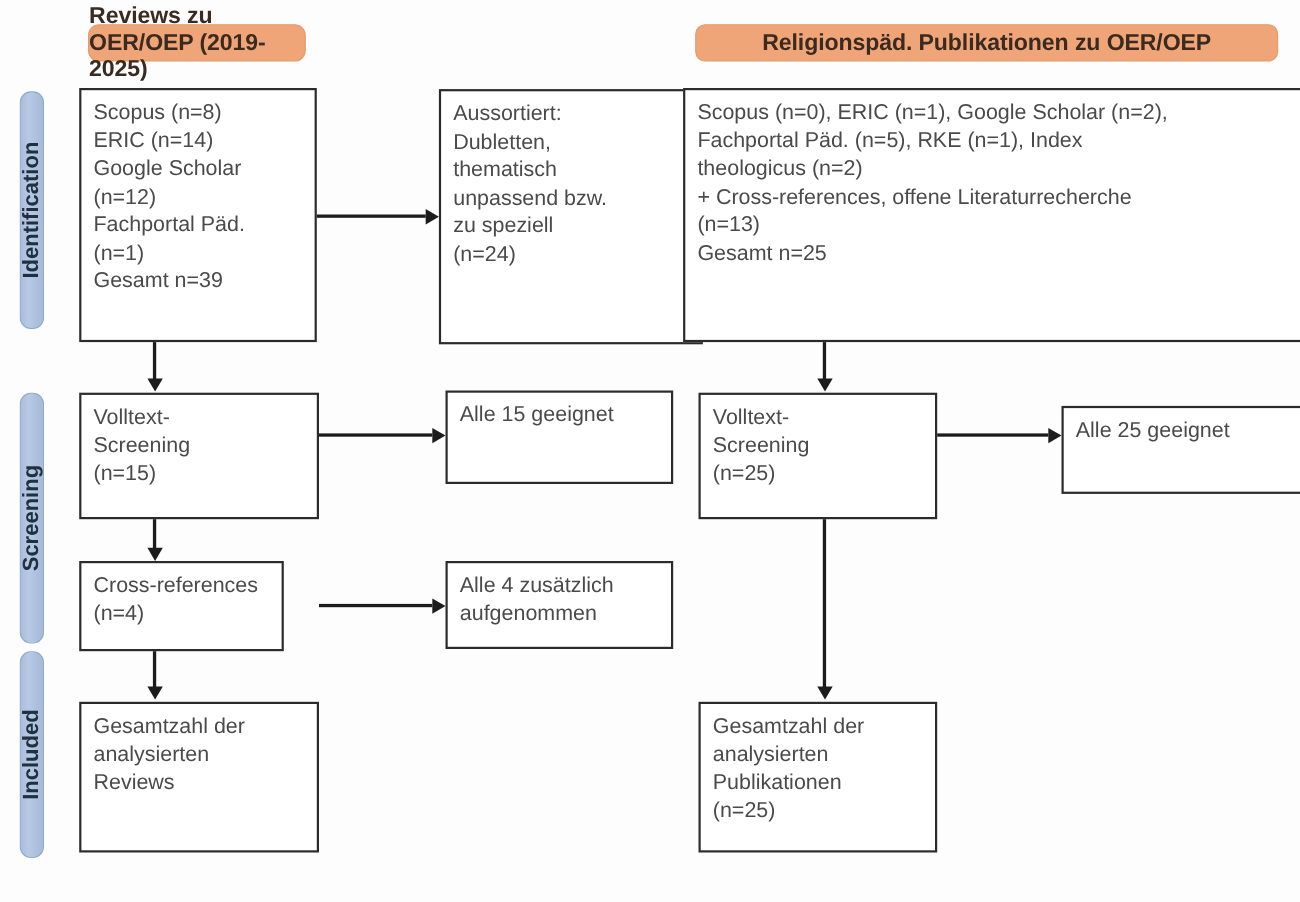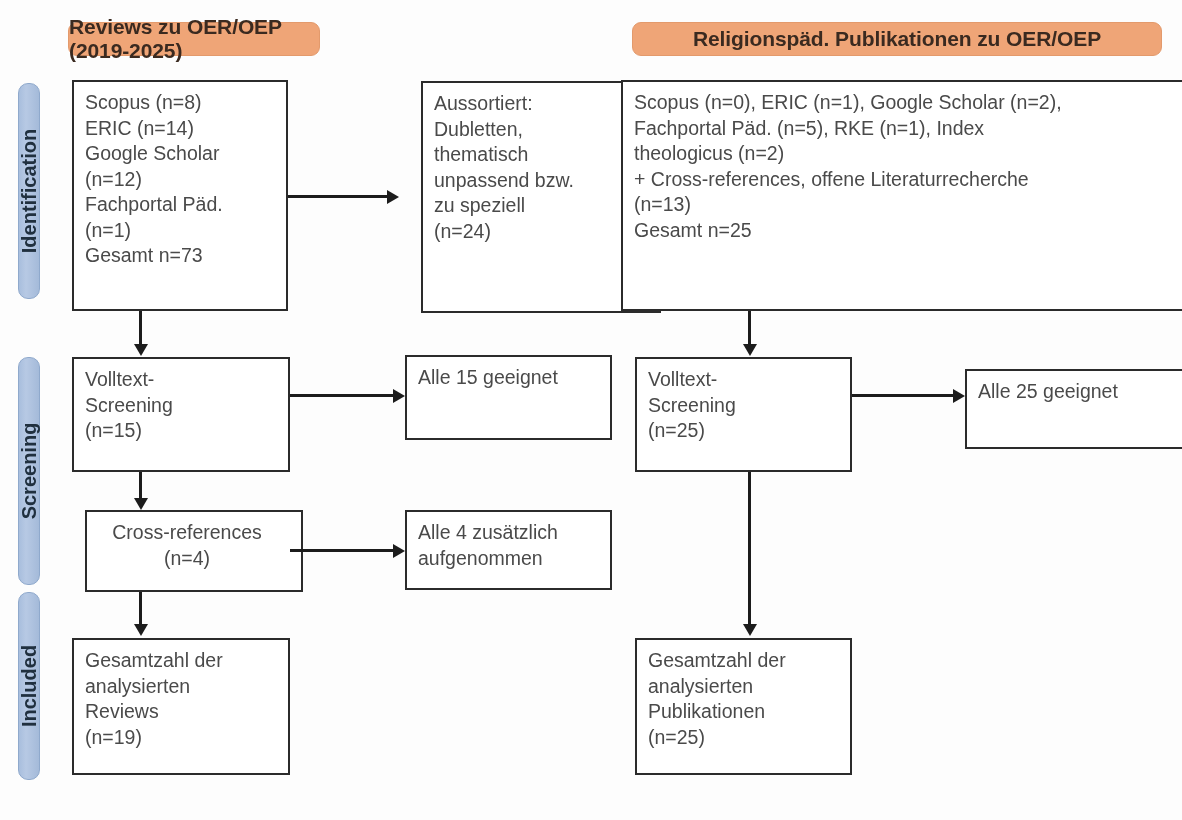--- a/index.html
+++ b/index.html
@@ -87,21 +87,21 @@
     border-left: 7px solid transparent;
     border-right: 7px solid transparent;
     border-top: 12px solid #1c1c1c;
   }
 </style>
 </head>
 <body>
 
 <div id="canvas">
 
-  <div class="col-header" style="left:68px; top:22px; width:252px; height:34px;">
+  <div class="col-header" style="left:80px; top:22px; width:198px; height:34px;border-radius:10px;">
     <span>Reviews zu OER/OEP (2019-2025)</span>
   </div>
 
   <div class="col-header" style="left:632px; top:22px; width:530px; height:34px;">
     <span>Religionspäd. Publikationen zu OER/OEP</span>
   </div>
 
   <div class="stage-bar" style="left:18px; top:83px; width:22px; height:216px;">
     <span class="stage-label">Identification</span>
   </div>
@@ -114,57 +114,56 @@
     <span class="stage-label">Included</span>
   </div>
 
   <div class="box" style="left:72px; top:80px; width:216px; height:231px;">
     <div class="line">Scopus (n=8)</div>
     <div class="line">ERIC (n=14)</div>
     <div class="line">Google Scholar</div>
     <div class="line">(n=12)</div>
     <div class="line">Fachportal Päd.</div>
     <div class="line">(n=1)</div>
-    <div class="line">Gesamt n=73</div>
-  </div>
-
-  <div class="box" style="left:399px; top:81px; width:240px; height:232px;margin-left:22px;">
+    <div class="line">Gesamt n=39</div>
+  </div>
+
+  <div class="box" style="left:399px; top:81px; width:240px; height:232px;">
     <div class="line">Aussortiert:</div>
     <div class="line">Dubletten,</div>
     <div class="line">thematisch</div>
     <div class="line">unpassend bzw.</div>
     <div class="line">zu speziell</div>
     <div class="line">(n=24)</div>
   </div>
 
   <div class="box" style="left:72px; top:357px; width:218px; height:115px;">
     <div class="line">Volltext-</div>
     <div class="line">Screening</div>
     <div class="line">(n=15)</div>
   </div>
 
   <div class="box" style="left:405px; top:355px; width:207px; height:85px;">
     <div class="line">Alle 15 geeignet</div>
   </div>
 
-  <div class="box" style="left:85px; top:510px; width:218px; height:82px;text-align:center;">
+  <div class="box" style="left:72px; top:510px; width:186px; height:82px;">
     <div class="line">Cross-references</div>
     <div class="line">(n=4)</div>
   </div>
 
   <div class="box" style="left:405px; top:510px; width:207px; height:80px;">
     <div class="line">Alle 4 zusätzlich</div>
     <div class="line">aufgenommen</div>
   </div>
 
   <div class="box" style="left:72px; top:638px; width:218px; height:137px;">
     <div class="line">Gesamtzahl der</div>
     <div class="line">analysierten</div>
     <div class="line">Reviews</div>
-    <div class="line">(n=19)</div>
   </div>
 
   <div class="box" style="left:621px; top:80px; width:604px; height:231px;">
     <div class="line">Scopus (n=0), ERIC (n=1), Google Scholar (n=2),</div>
     <div class="line">Fachportal Päd. (n=5), RKE (n=1), Index</div>
     <div class="line">theologicus (n=2)</div>
     <div class="line">+ Cross-references, offene Literaturrecherche</div>
     <div class="line">(n=13)</div>
     <div class="line">Gesamt n=25</div>
   </div>

